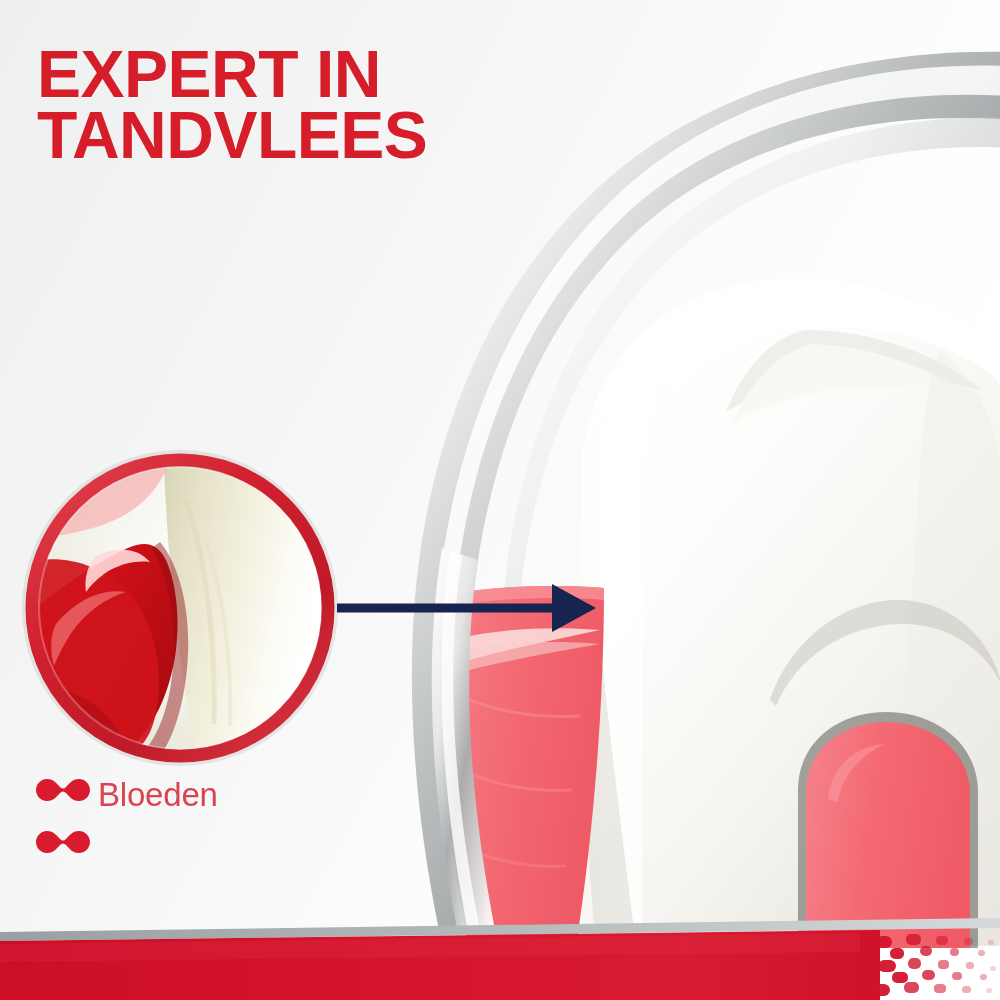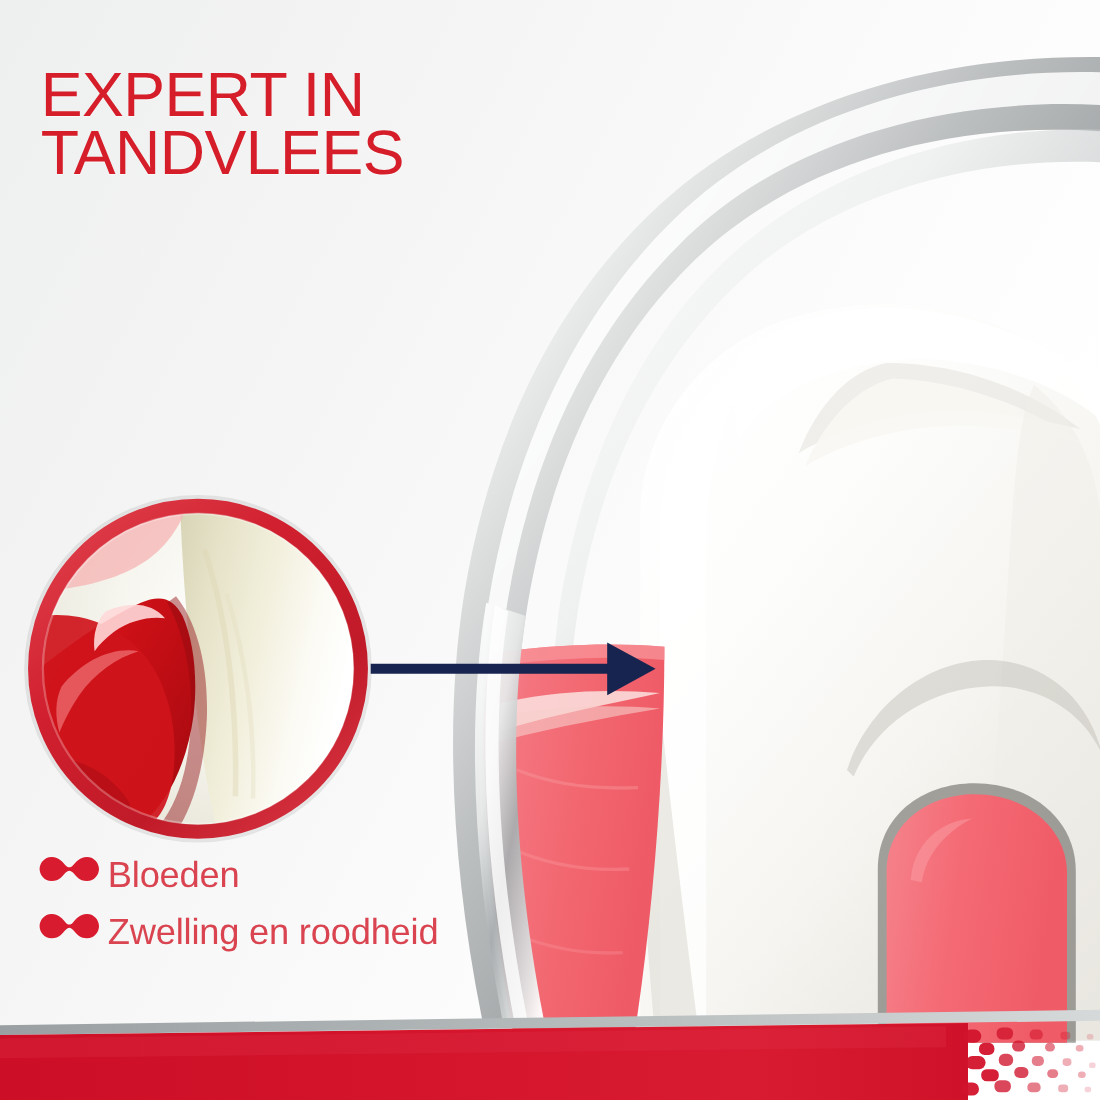--- a/index.html
+++ b/index.html
@@ -17,22 +17,22 @@
   
   .bg-sheen{
     position:absolute;inset:0;
     background:linear-gradient(118deg,#eef0ef 0%,#f4f5f4 30%,#fbfbfb 55%,#ffffff 78%,#ffffff 100%);
     pointer-events:none;
   }
   
   .art{position:absolute;left:0;top:0;width:1000px;height:1000px;}
   
   .headline{
-    position:absolute;left:37px;top:60px;width:560px;
-    font-size:57px;line-height:0.93;font-weight:normal;
+    position:absolute;left:37px;top:44px;width:560px;
+    font-size:66px;line-height:0.93;font-weight:bold;
     letter-spacing:-0.5px;
     color:#d51e2a;
     text-shadow:0 1px 0 rgba(255,255,255,.55);
     white-space:pre-line;
   }
   .subhead{
     position:absolute;left:37px;top:252px;width:520px;
     font-size:35px;line-height:1.22;font-weight:bold;
     color:#1b2b55;
     white-space:pre-line;
@@ -368,18 +368,17 @@
       <span class="bullet-label">Bloeden</span>
     </div>
 
     <div class="bullet-row">
       <svg class="bullet-ico" viewBox="0 0 58 28" aria-hidden="true">
         <path d="M13,3 C20,3 23,8 26,11 C28,13 30,13 32,11 C35,8 38,3 45,3
                  C52,3 56,9 56,14 C56,19 52,25 45,25 C38,25 35,20 32,17
                  C30,15 28,15 26,17 C23,20 20,25 13,25 C6,25 2,19 2,14
                  C2,9 6,3 13,3 Z" fill="#d81b2e"></path>
       </svg>
-      <span class="bullet-label">Zwelling en roodheid</span>
     </div>
 
   </div>
 
 </div>
 
 </body></html>

